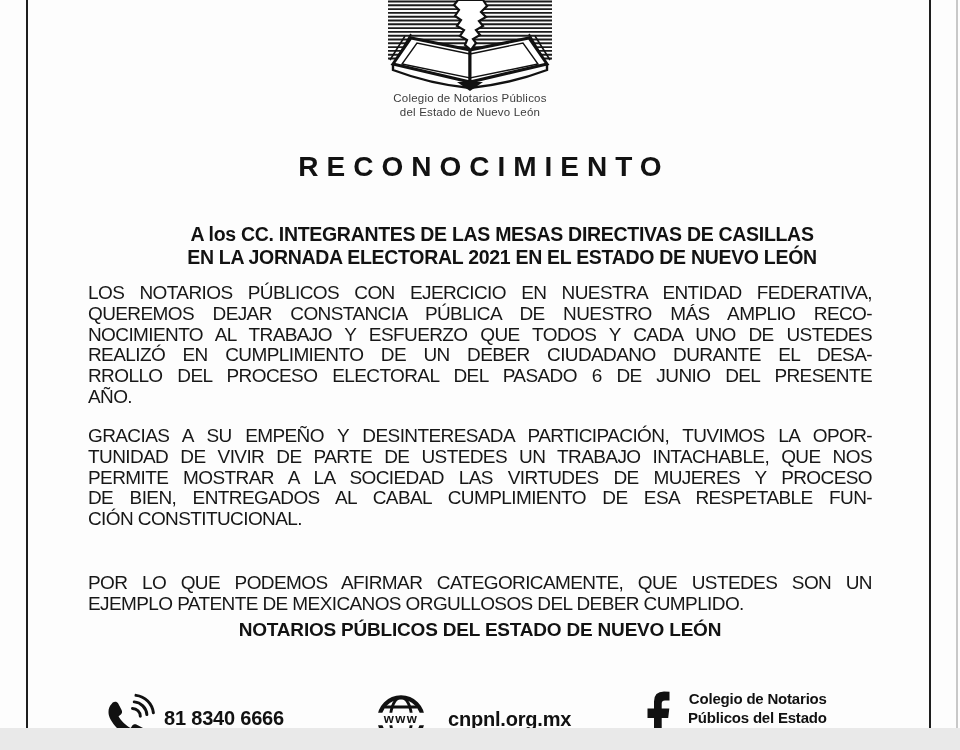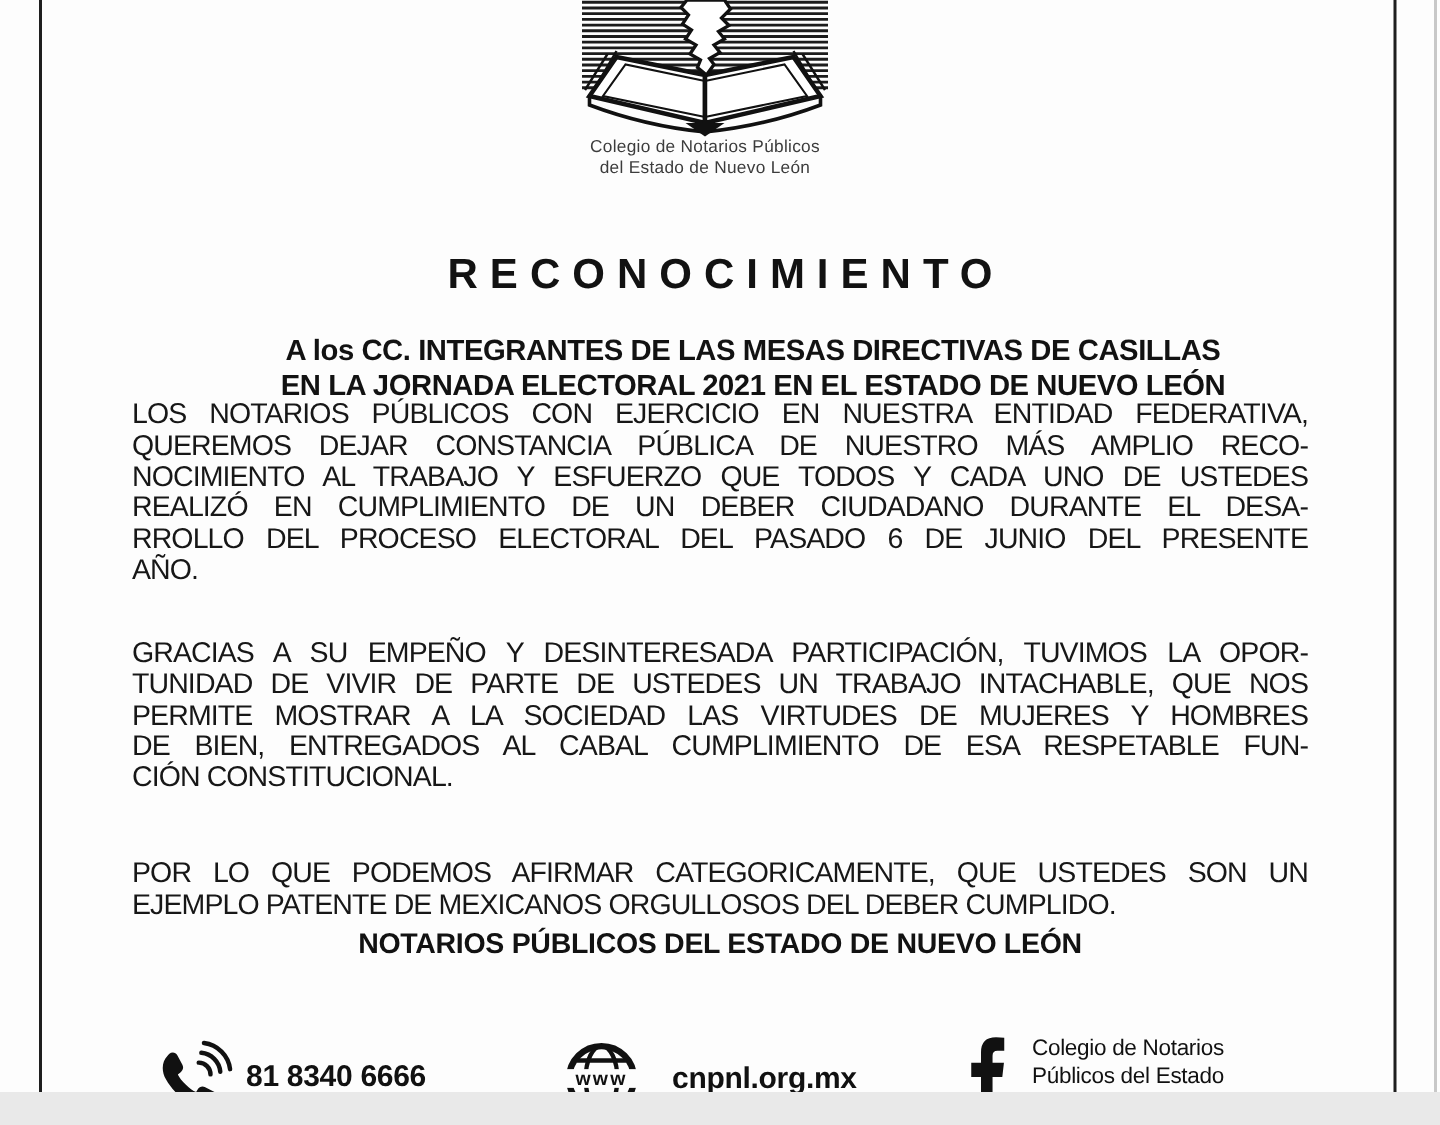--- a/index.html
+++ b/index.html
@@ -10,42 +10,42 @@
   .rule{position:absolute;top:0;bottom:0;width:2px;background:#1e1e1e;}
   .rule-l{left:26px;}
   .rule-r{left:929px;}
   .rule-edge{position:absolute;top:0;bottom:0;left:956px;width:2px;background:#c8c8c8;}
 
   .logo{position:absolute;top:0;left:470px;transform:translateX(-50%);width:240px;text-align:center;}
   .logo svg{display:block;margin:0 auto;}
   .logo-cap{font-size:11.5px;line-height:13.5px;color:#3c3c3c;letter-spacing:.2px;}
 
   .title{
-    position:absolute;left:0;right:0;top:151px;margin:16px;text-align:center;
+    position:absolute;left:0;right:0;top:151px;margin:0;text-align:center;
     font-size:28px;font-weight:bold;letter-spacing:8px;padding-left:8px;color:#121212;
   }
   .subtitle{
     position:absolute;left:0;right:0;top:223px;text-align:center;
     font-weight:bold;font-size:19.5px;line-height:23px;letter-spacing:-0.3px;color:#121212;margin-left:44px;
   }
   .para{position:absolute;left:88px;width:784px;font-size:19px;line-height:20.8px;letter-spacing:-0.6px;color:#171717;}
-  .p1{top:267px;} .p2{top:426px;} .p3{top:573px;}
+  .p1{top:283px;} .p2{top:426px;} .p3{top:573px;}
   .ln{white-space:normal;}
   .ln.j{text-align:justify;text-align-last:justify;}
   .signature{
     position:absolute;left:0;right:0;top:619px;text-align:center;
     font-weight:bold;font-size:19px;letter-spacing:-0.2px;color:#121212;
   }
 
   .footer-item{position:absolute;display:flex;align-items:center;}
   .f-phone{left:102px;top:690px;gap:8px;}
   .f-web{left:376px;top:694px;gap:22px;}
   .f-fb{left:645px;top:688px;gap:18px;}
   .f-label{font-weight:bold;font-size:20px;letter-spacing:-0.2px;color:#111;}
-  .fb-lines{font-weight:normal;font-size:15px;line-height:19px;text-align:center;color:#111;letter-spacing:-0.2px;}
+  .fb-lines{font-weight:bold;font-size:15px;line-height:19px;text-align:right;color:#111;letter-spacing:-0.2px;}
 </style>
 </head>
 <body>
 
 <div class="page">
   <div class="rule rule-l"></div>
   <div class="rule rule-r"></div>
   <div class="rule-edge"></div>
 
   <div class="logo">
@@ -97,21 +97,21 @@
     <div class="ln j">QUEREMOS DEJAR CONSTANCIA PÚBLICA DE NUESTRO MÁS AMPLIO RECO-</div>
     <div class="ln j">NOCIMIENTO AL TRABAJO Y ESFUERZO QUE TODOS Y CADA UNO DE USTEDES</div>
     <div class="ln j">REALIZÓ EN CUMPLIMIENTO DE UN DEBER CIUDADANO DURANTE EL DESA-</div>
     <div class="ln j">RROLLO DEL PROCESO ELECTORAL DEL PASADO 6 DE JUNIO DEL PRESENTE</div>
     <div class="ln">AÑO.</div>
   </div>
 
   <div class="para p2">
     <div class="ln j">GRACIAS A SU EMPEÑO Y DESINTERESADA PARTICIPACIÓN, TUVIMOS LA OPOR-</div>
     <div class="ln j">TUNIDAD DE VIVIR DE PARTE DE USTEDES UN TRABAJO INTACHABLE, QUE NOS</div>
-    <div class="ln j">PERMITE MOSTRAR A LA SOCIEDAD LAS VIRTUDES DE MUJERES Y HOMBRES</div>
+    <div class="ln j">PERMITE MOSTRAR A LA SOCIEDAD LAS VIRTUDES DE MUJERES Y PROCESO</div>
     <div class="ln j">DE BIEN, ENTREGADOS AL CABAL CUMPLIMIENTO DE ESA RESPETABLE FUN-</div>
     <div class="ln">CIÓN CONSTITUCIONAL.</div>
   </div>
 
   <div class="para p3">
     <div class="ln j">POR LO QUE PODEMOS AFIRMAR CATEGORICAMENTE, QUE USTEDES SON UN</div>
     <div class="ln">EJEMPLO PATENTE DE MEXICANOS ORGULLOSOS DEL DEBER CUMPLIDO.</div>
   </div>
 
   <div class="signature">NOTARIOS PÚBLICOS DEL ESTADO DE NUEVO LEÓN</div>

